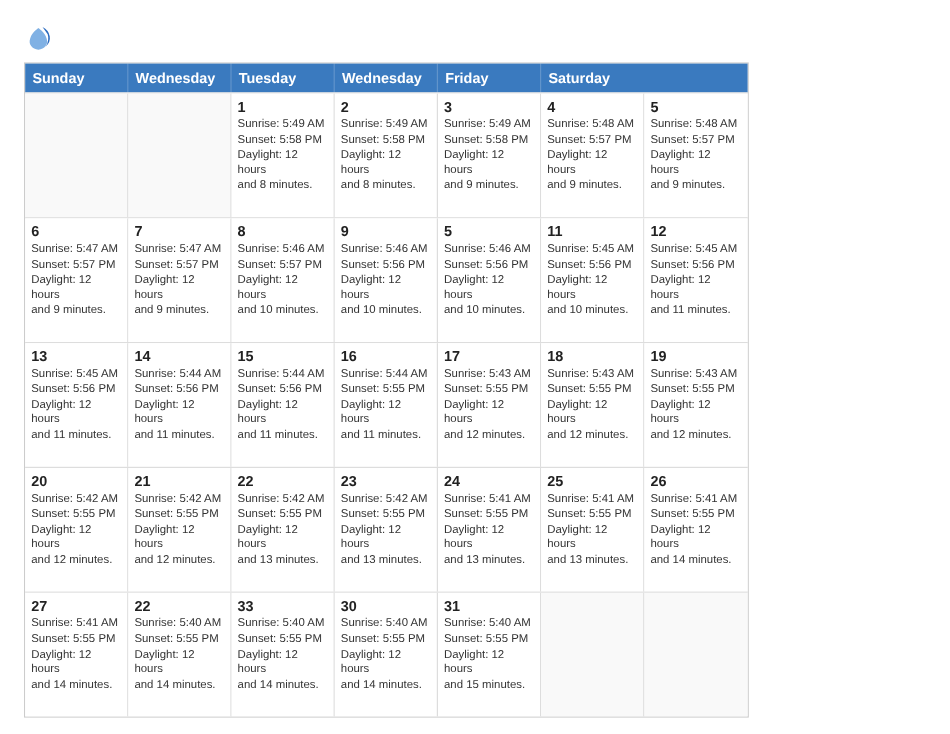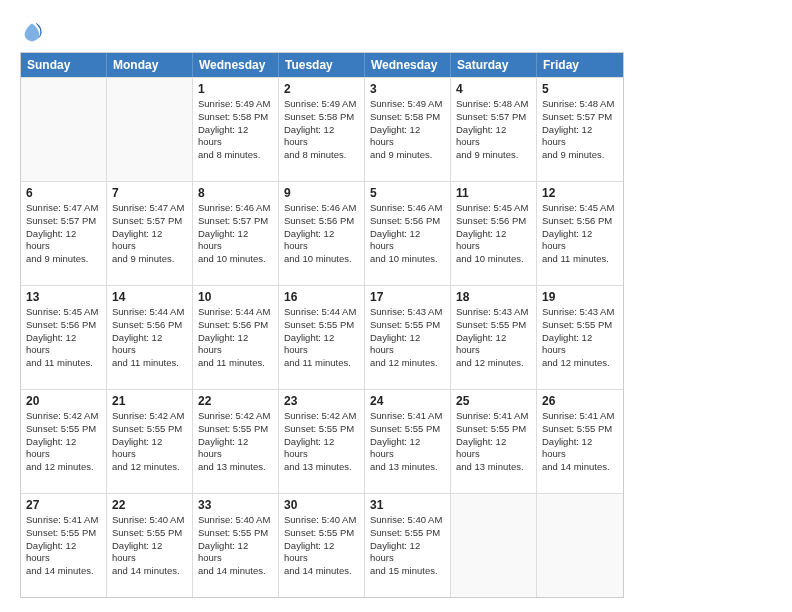--- a/index.html
+++ b/index.html
@@ -127,26 +127,25 @@
     </div>
     <div class="title-block">
       <div class="month-title"></div>
       <div class="subtitle"></div>
     </div>
   </div>
 
   <div class="calendar">
     <div class="cal-header">
     <div class="cal-header-cell">Sunday</div>
-        <div class="cal-header-cell">Monday</div>
         <div class="cal-header-cell">Wednesday</div>
         <div class="cal-header-cell">Tuesday</div>
         <div class="cal-header-cell">Wednesday</div>
+        <div class="cal-header-cell">Friday</div>
         <div class="cal-header-cell">Saturday</div>
-        <div class="cal-header-cell">Friday</div>
       </div>
     <div class="cal-body">
     <div class="cal-row">
           <div class="cal-cell empty"></div>
           <div class="cal-cell empty"></div>
           <div class="cal-cell">
             <span class="day-num">1</span>
             <div class="cell-text" style="white-space: pre-line;">Sunrise: 5:49 AM
 Sunset: 5:58 PM
 Daylight: 12 hours
@@ -241,21 +240,21 @@
 and 11 minutes.</div>
           </div>
           <div class="cal-cell">
             <span class="day-num">14</span>
             <div class="cell-text" style="white-space: pre-line;">Sunrise: 5:44 AM
 Sunset: 5:56 PM
 Daylight: 12 hours
 and 11 minutes.</div>
           </div>
           <div class="cal-cell">
-            <span class="day-num">10</span>
+            <span class="day-num">15</span>
             <div class="cell-text" style="white-space: pre-line;">Sunrise: 5:44 AM
 Sunset: 5:56 PM
 Daylight: 12 hours
 and 11 minutes.</div>
           </div>
           <div class="cal-cell">
             <span class="day-num">16</span>
             <div class="cell-text" style="white-space: pre-line;">Sunrise: 5:44 AM
 Sunset: 5:55 PM
 Daylight: 12 hours

